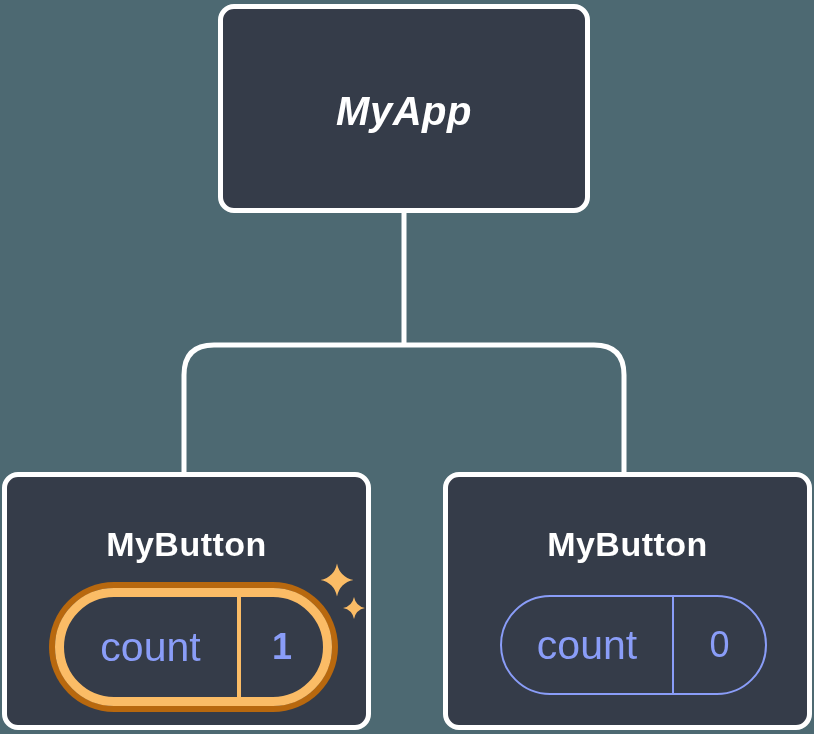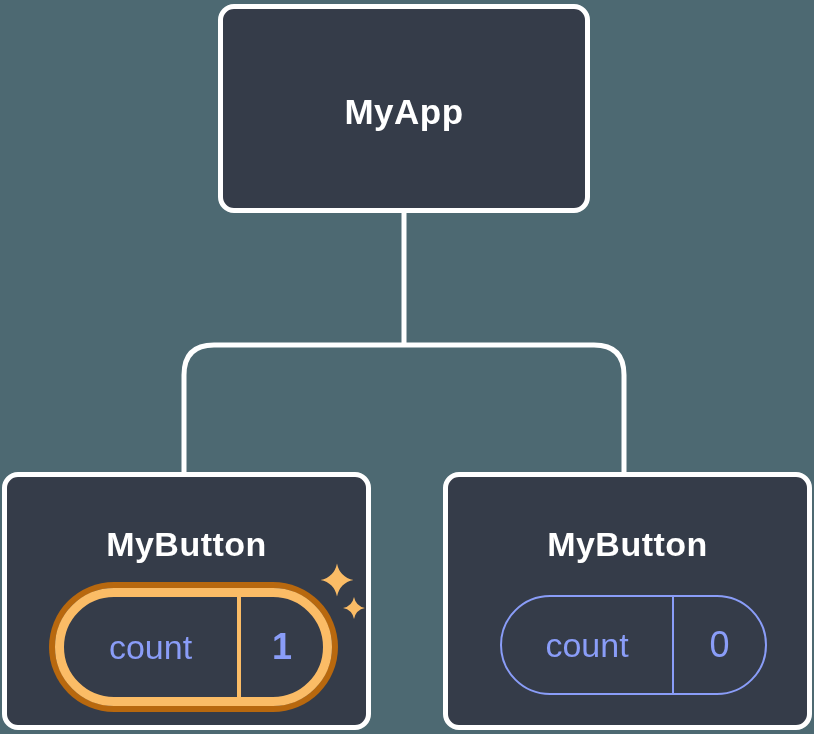--- a/index.html
+++ b/index.html
@@ -32,21 +32,21 @@
     z-index:1;
   }
   .node-root{left:218px;top:4px;width:372px;height:209px;
     display:flex;align-items:center;justify-content:center;}
   .node-root .node-label{padding-top:6px;}
   .node-label{
     color:var(--text-primary);
     font-weight:700;
     letter-spacing:0.5px;
   }
-  .node-root .node-label{font-size:35px;}
+  .node-root .node-label{font-size:40px;font-style:italic;}
   .node-child{width:369px;height:258px;top:472px;padding-left:6px;}
   .node-child-left{left:2px;}
   .node-child-right{left:443px;}
   .child-label{
     position:absolute;left:0;top:50px;width:100%;
     text-align:center;font-size:34px;line-height:1;
   }
   .pill{
     position:absolute;
     box-sizing:border-box;
@@ -60,21 +60,21 @@
     border:9px solid var(--highlight-inner);
     box-shadow:0 0 0 6px var(--highlight-outer);
   }
   .pill-plain{
     left:52px;top:118px;width:267px;height:100px;
     border:2px solid var(--state-border);
   }
   .state-key{
     display:flex;align-items:center;justify-content:center;
     color:var(--state-text);
-    font-size:34px;
+    font-size:41px;
   }
   .pill-highlight .state-key{width:173px;}
   .pill-plain .state-key{width:170px;}
   .pill-divider{align-self:stretch;}
   .pill-highlight .pill-divider{width:4px;background:var(--highlight-inner);}
   .pill-plain .pill-divider{width:2px;background:var(--state-border);}
   .state-value{
     flex:1;
     display:flex;align-items:center;justify-content:center;
     color:var(--state-text);

